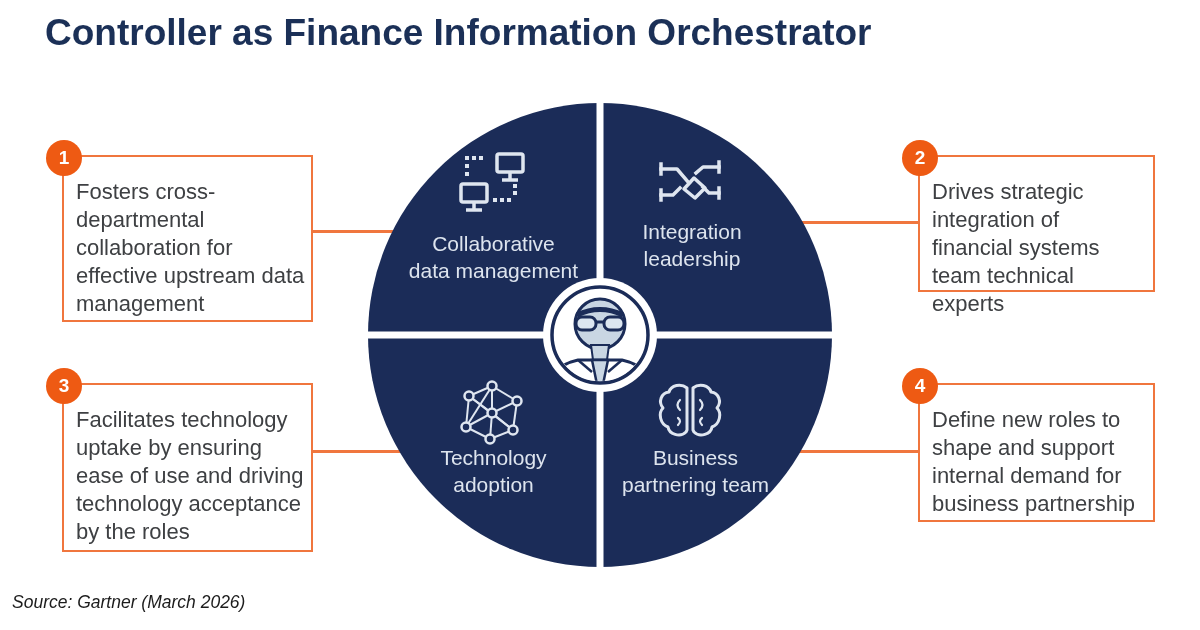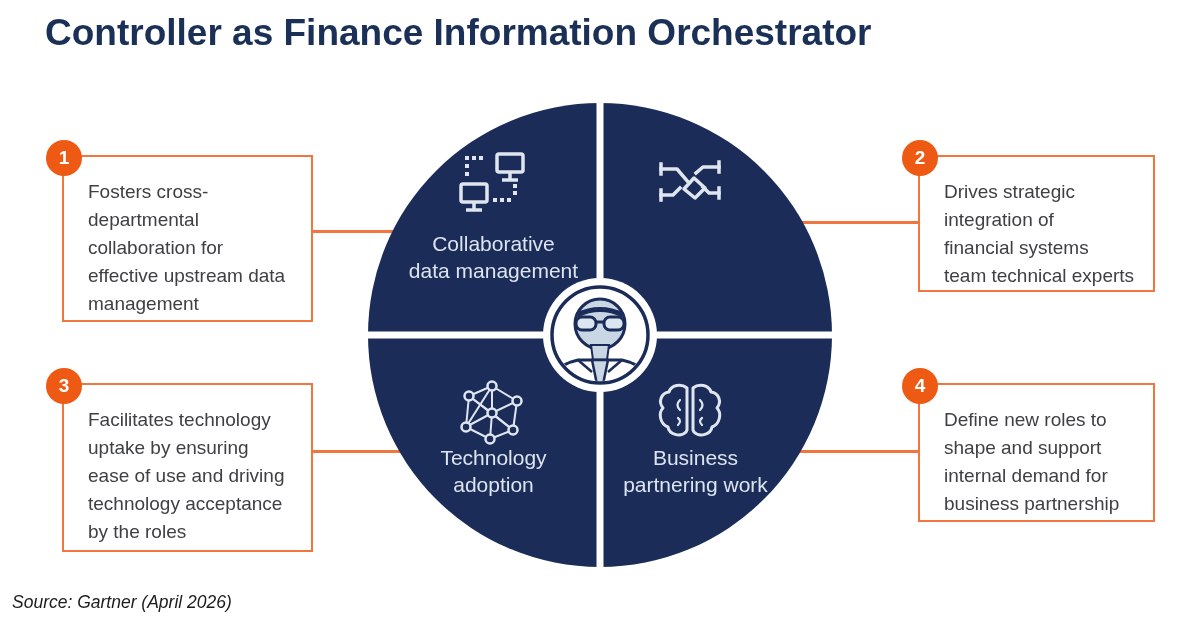--- a/index.html
+++ b/index.html
@@ -24,21 +24,21 @@
   
   .callout{
     position:absolute;background:#ffffff;border:2px solid #f0763e;box-sizing:border-box;z-index:2;
   }
   .callout .badge{
     position:absolute;left:-18px;top:-17px;width:36px;height:36px;border-radius:50%;
     background:#ee5a13;color:#ffffff;font-size:19px;font-weight:bold;
     display:flex;align-items:center;justify-content:center;
   }
   .callout .callout-text{
-    padding:21px 6px 0 24px;font-size:19px;line-height:28px;color:#3e4043;white-space:pre-line;
+    padding:21px 6px 0 12px;font-size:22px;line-height:28px;color:#3e4043;white-space:pre-line;
   }
   .source{
     position:absolute;left:12px;top:592px;font-style:italic;font-size:17.5px;color:#1c1c1c;
   }
 </style>
 </head>
 <body>
 
 <div class="canvas">
 
@@ -149,24 +149,26 @@
       <path d="M39 8 C45 3 55 5 57 12 C65 13 68 22 63 28 C68 33 66 44 58 47 C57 54 46 58 40 52 L39 50 Z"></path>
       <path d="M26 20 Q21 25 26 30" stroke-width="2.2"></path>
       <path d="M46 20 Q51 25 46 30" stroke-width="2.2"></path>
       <path d="M24 38 Q28 41 24 45" stroke-width="2.2"></path>
       <path d="M48 38 Q44 41 48 45" stroke-width="2.2"></path>
     </svg>
   </span>
 
   <div class="quad-label" style="left:375px;top:230px;width:237px;">Collaborative
 data management</div>
+  <div class="quad-label" style="left:597px;top:218px;width:190px;">Integration
+leadership</div>
   <div class="quad-label" style="left:375px;top:444px;width:237px;text-align:center;">Technology
 adoption</div>
   <div class="quad-label" style="left:592px;top:444px;width:207px;">Business
-partnering work</div>
+partnering team</div>
 
   <div class="callout" style="left:62px;top:155px;width:251px;height:167px;">
     <div class="badge">1</div>
     <div class="callout-text">Fosters cross-
 departmental
 collaboration for
 effective upstream data
 management</div>
   </div>
 
@@ -188,15 +190,15 @@
   </div>
 
   <div class="callout" style="left:918px;top:383px;width:237px;height:139px;">
     <div class="badge">4</div>
     <div class="callout-text">Define new roles to
 shape and support
 internal demand for
 business partnership</div>
   </div>
 
-  <div class="source">Source: Gartner (April 2026)</div>
+  <div class="source">Source: Gartner (March 2026)</div>
 
 </div>
 
 </body></html>

